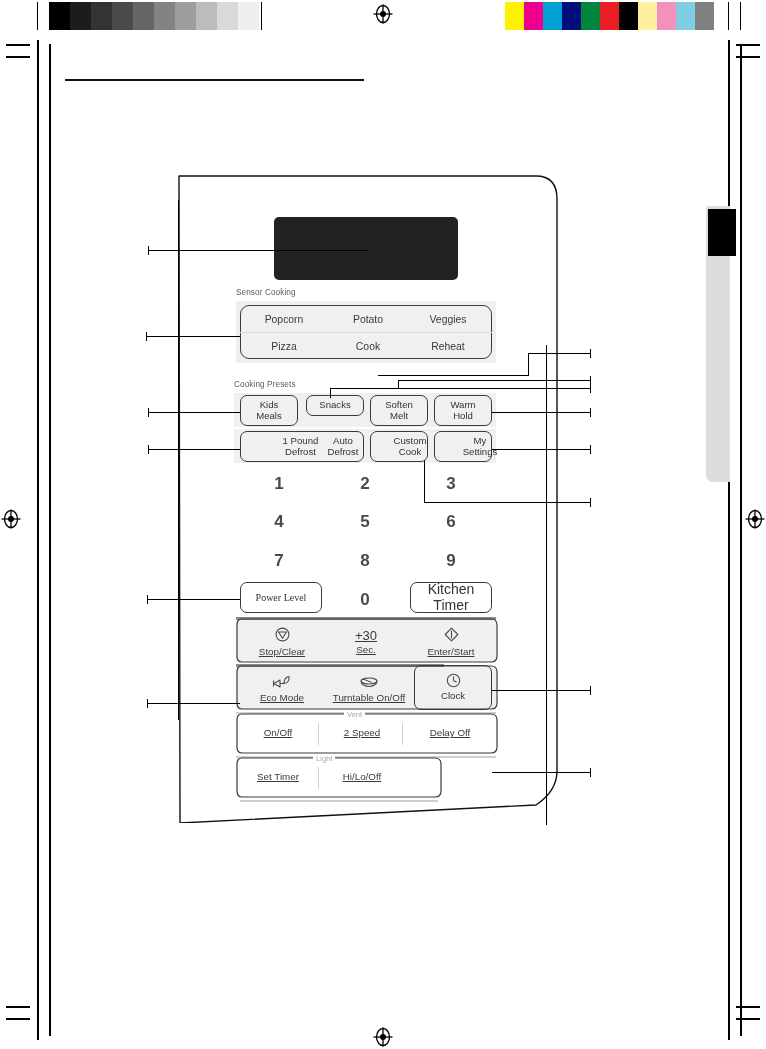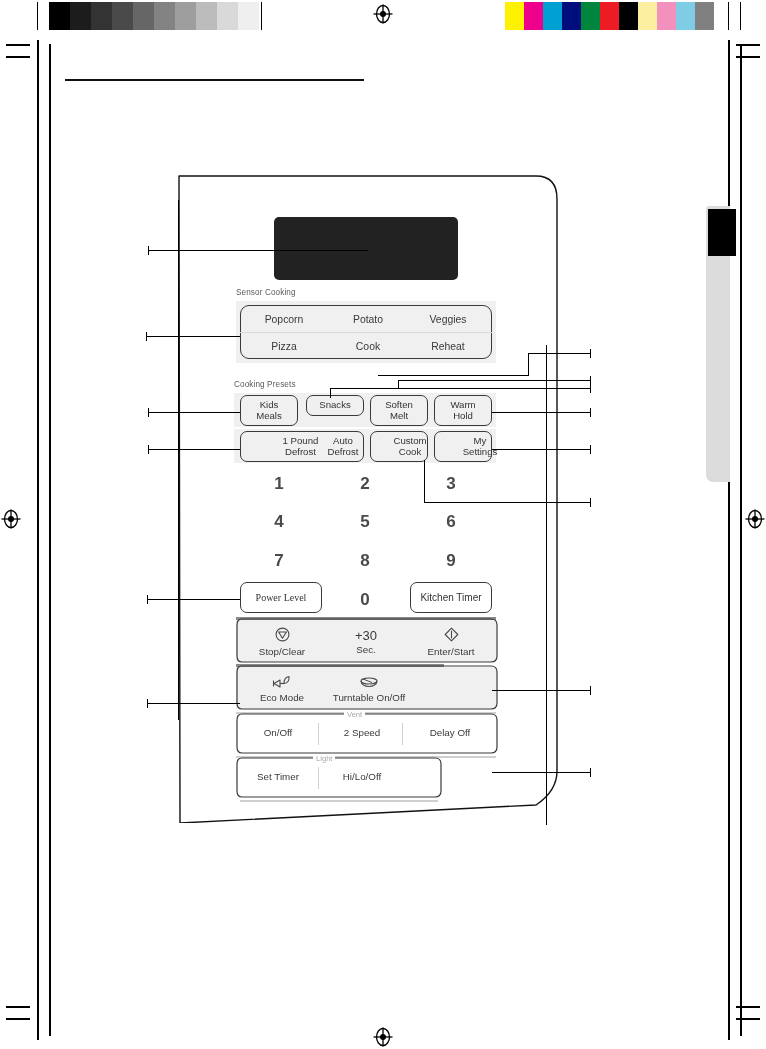--- a/index.html
+++ b/index.html
@@ -82,21 +82,21 @@
   
   .digit {
     position:absolute; width:46px; text-align:center;
     font-size:17px; font-weight:bold; color:#4a4a4a;
   }
 
   
   .ctl {
     position:absolute; display:flex; flex-direction:column;
     align-items:center; justify-content:center;
-    font-size:9.8px; color:#3a3a3a; line-height:1.15; text-align:center;
+    font-size:9.8px; color:#3a3a3a; line-height:1.15; text-align:center;text-decoration:underline;
   }
   .ctl .ico { margin-bottom:1px; }
   .ctl .big { font-size:13px; }
 
   .hdiv { position:absolute; background:#cfcfcf; }
   .vdiv { position:absolute; width:1.2px; background:#cfcfcf; }
   .thickdiv { position:absolute; height:3px; background:#8a8a8a; }
 
   .mini-label {
     position:absolute; font-size:7.6px; color:#a8a8a8; background:#fff;
@@ -281,21 +281,21 @@
     <div class="digit" style="left:164px; top:337px;">5</div>
     <div class="digit" style="left:250px; top:337px;">6</div>
     <div class="digit" style="left:78px;  top:376px;">7</div>
     <div class="digit" style="left:164px; top:376px;">8</div>
     <div class="digit" style="left:250px; top:376px;">9</div>
     <div class="digit" style="left:164px; top:415px;">0</div>
 
     <div class="key" style="left:62px;  top:407px; width:82px; height:31px; font-size:10px;font-family:Liberation Serif, serif;">
       <span>Power Level</span>
     </div>
-    <div class="key" style="left:232px; top:407px; width:82px; height:31px; font-size:10px;">
+    <div class="key" style="left:232px; top:407px; width:82px; height:31px; font-size:14px;">
       <span>Kitchen Timer</span>
     </div>
 
     <div class="thickdiv" style="left:58px; top:442px; width:260px;"></div>
     <div class="plate" style="left:58px; top:445px; width:260px; height:42px;"></div>
     <svg style="position:absolute; left:58px; top:443px;" width="262" height="46">
       <path d="M6,1 L255,1 Q261,1 261,7 L261,38 Q261,44 255,44 L6,44 Q1,44 1,38 L1,7 Q1,1 6,1 Z" fill="none" stroke="#3a3a3a" stroke-width="1.2"></path>
     </svg>
 
     <div class="ctl" style="left:66px; top:447px; width:76px; height:40px;">
@@ -345,20 +345,30 @@
       <span class="ico">
         <svg width="22" height="14" viewBox="0 0 22 14">
           <ellipse cx="11" cy="6" rx="8" ry="3" fill="none" stroke="#4a4a4a" stroke-width="1.1"></ellipse>
           <path d="M3,6 C3,9.5 7,11.5 11,11.5 C15,11.5 19,9.5 19,6" fill="none" stroke="#4a4a4a" stroke-width="1.1"></path>
           <line x1="5" y1="4" x2="14" y2="7.5" stroke="#4a4a4a" stroke-width="1"></line>
         </svg>
       </span>
       <span>Turntable On/Off</span>
     </div>
 
+    <div class="key" style="left:236px; top:490px; width:78px; height:45px; border-width:1.3px;">
+      <span class="ico">
+        <svg width="15" height="15" viewBox="0 0 15 15">
+          <circle cx="7.5" cy="7.5" r="6.2" fill="none" stroke="#4a4a4a" stroke-width="1.1"></circle>
+          <line x1="7.5" y1="7.5" x2="7.5" y2="3.4" stroke="#4a4a4a" stroke-width="1.1"></line>
+          <line x1="7.5" y1="7.5" x2="10.6" y2="9.3" stroke="#4a4a4a" stroke-width="1.1"></line>
+        </svg>
+      </span>
+      <span>Clock</span>
+    </div>
 
     <div class="hdiv" style="left:58px; top:537px; width:260px; height:1.6px;"></div>
     <svg style="position:absolute; left:58px; top:538px;" width="262" height="42">
       <path d="M6,1 L255,1 Q261,1 261,7 L261,34 Q261,40 255,40 L6,40 Q1,40 1,34 L1,7 Q1,1 6,1 Z" fill="none" stroke="#3a3a3a" stroke-width="1.2"></path>
     </svg>
     <div class="mini-label" style="left:166px; top:535px;">Vent</div>
     <div class="vdiv" style="left:140px; top:548px; height:22px;"></div>
     <div class="vdiv" style="left:224px; top:548px; height:22px;"></div>
 
     <div class="ctl" style="left:62px;  top:542px; width:76px; height:32px;">

